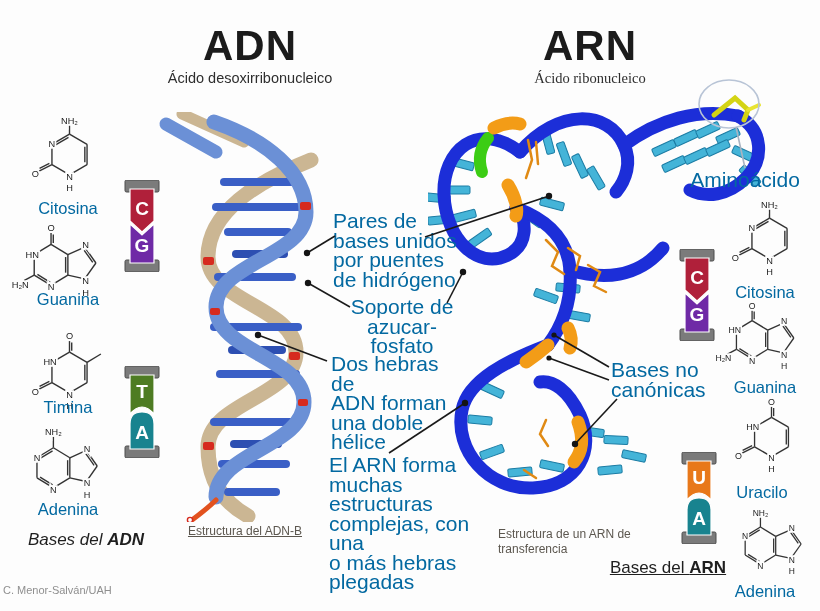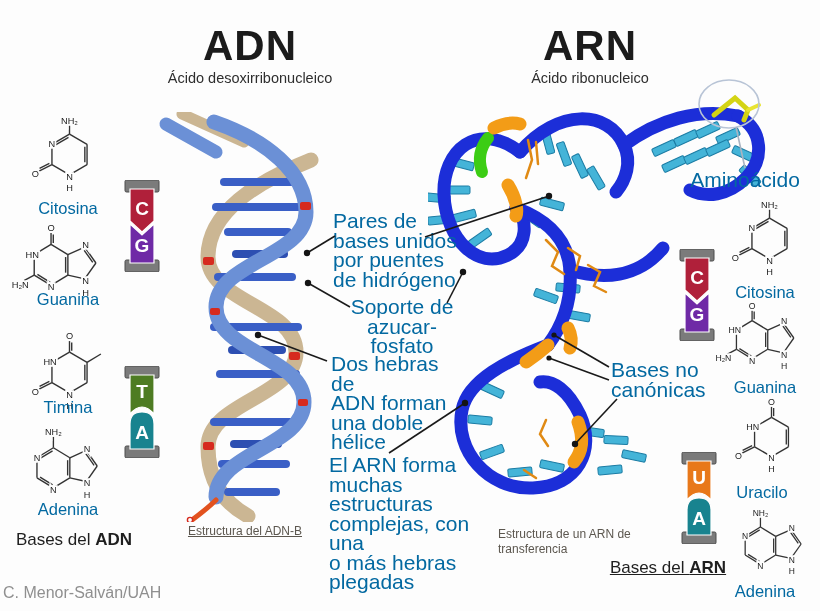--- a/index.html
+++ b/index.html
@@ -6,34 +6,34 @@
   body{font-family:"Liberation Sans","DejaVu Sans",sans-serif;background:#ffffff;}
   #canvas{position:relative;width:820px;height:611px;background:#fdfdfd;overflow:hidden;}
   .abs{position:absolute;}
   .title{font-size:42px;font-weight:700;color:#1b1b1b;text-align:center;letter-spacing:1px;}
   .subtitle{font-size:14.5px;color:#2e2e2e;text-align:center;}
   .base-label{font-size:16.5px;color:#0369a1;text-align:center;}
   .bases-del{font-size:17px;color:#1f1f1f;text-align:center;}
   .bases-del b{font-weight:700;}
   .ann{font-size:21px;line-height:19.5px;color:#0369a1;white-space:pre-line;}
   .caption{font-size:12px;line-height:15px;color:#5c574f;white-space:pre-line;}
-  .credit{font-size:16px;color:#8f8f8f;}
+  .credit{font-size:11px;color:#8f8f8f;}
   .center{text-align:center;}
   svg{display:block;}
   .blockletter{font-size:19px;font-weight:700;fill:#ffffff;text-anchor:middle;font-family:"Liberation Sans","DejaVu Sans",sans-serif;}
 </style>
 </head>
 <body>
 
 <div id="canvas">
 
   <div class="abs title" style="left:150px;top:22px;width:200px;">ADN</div>
   <div class="abs subtitle" style="left:125px;top:70px;width:250px;">Ácido desoxirribonucleico</div>
   <div class="abs title" style="left:490px;top:22px;width:200px;">ARN</div>
-  <div class="abs subtitle" style="left:490px;top:70px;width:200px;">Ácido ribonucleico</div>
+  <div class="abs subtitle" style="left:490px;top:70px;width:200px;font-family:Liberation Serif, serif;">Ácido ribonucleico</div>
 
   <svg class="abs" style="left:22px;top:112px;" width="95" height="85" viewBox="0 0 100 92">
       <line x1="50" y1="24" x2="50" y2="13" stroke="#333" stroke-width="1.5"></line>
       <line x1="50" y1="24" x2="69" y2="35" stroke="#333" stroke-width="1.5"></line>
       <line x1="69" y1="35" x2="69" y2="57" stroke="#333" stroke-width="1.5"></line>
       <line x1="66.6" y1="37.64" x2="66.6" y2="54.36" stroke="#333" stroke-width="1.5"></line>
       <line x1="69" y1="57" x2="50" y2="68" stroke="#333" stroke-width="1.5"></line>
       <line x1="50" y1="68" x2="31" y2="57" stroke="#333" stroke-width="1.5"></line>
       <line x1="31" y1="57" x2="31" y2="35" stroke="#333" stroke-width="1.5"></line>
       <line x1="31" y1="35" x2="50" y2="24" stroke="#333" stroke-width="1.5"></line>
@@ -114,21 +114,21 @@
       <line x1="76" y1="63" x2="58" y2="59" stroke="#333" stroke-width="1.5"></line>
       <text x="40" y="9" text-anchor="middle" dominant-baseline="central" font-size="10" fill="#1c1c1c" style="paint-order:stroke;stroke:#fdfdfd;stroke-width:4px;font-family:&quot;Liberation Sans&quot;,&quot;DejaVu Sans&quot;,sans-serif;">NH₂</text>
       <text x="22" y="37" text-anchor="middle" dominant-baseline="central" font-size="10" fill="#1c1c1c" style="paint-order:stroke;stroke:#fdfdfd;stroke-width:4px;font-family:&quot;Liberation Sans&quot;,&quot;DejaVu Sans&quot;,sans-serif;">N</text>
       <text x="40" y="72" text-anchor="middle" dominant-baseline="central" font-size="10" fill="#1c1c1c" style="paint-order:stroke;stroke:#fdfdfd;stroke-width:4px;font-family:&quot;Liberation Sans&quot;,&quot;DejaVu Sans&quot;,sans-serif;">N</text>
       <text x="77" y="27" text-anchor="middle" dominant-baseline="central" font-size="10" fill="#1c1c1c" style="paint-order:stroke;stroke:#fdfdfd;stroke-width:4px;font-family:&quot;Liberation Sans&quot;,&quot;DejaVu Sans&quot;,sans-serif;">N</text>
       <text x="77" y="65" text-anchor="middle" dominant-baseline="central" font-size="10" fill="#1c1c1c" style="paint-order:stroke;stroke:#fdfdfd;stroke-width:4px;font-family:&quot;Liberation Sans&quot;,&quot;DejaVu Sans&quot;,sans-serif;">N</text>
       <text x="77" y="78" text-anchor="middle" dominant-baseline="central" font-size="10" fill="#1c1c1c" style="paint-order:stroke;stroke:#fdfdfd;stroke-width:4px;font-family:&quot;Liberation Sans&quot;,&quot;DejaVu Sans&quot;,sans-serif;">H</text>
     </svg>
   <div class="abs base-label" style="left:8px;top:500px;width:120px;">Adenina</div>
 
-  <div class="abs bases-del" style="left:0px;top:530px;width:148px;">
+  <div class="abs bases-del" style="left:12px;top:530px;width:148px;font-style:italic;">
     <span>Bases del </span><b>ADN</b>
   </div>
 
   <svg class="abs" style="left:122px;top:180px;" width="40" height="92" viewBox="0 0 40 92">
     <rect x="3" y="0" width="34" height="12" rx="1.5" fill="#7b7b7b" stroke="#4d4d4d"></rect>
     <rect x="3" y="80" width="34" height="12" rx="1.5" fill="#7b7b7b" stroke="#4d4d4d"></rect>
     <polygon points="8,44 20,55 32,44 32,83 8,83" stroke="#ffffff" stroke-width="1.2" fill="#6f2aa6"></polygon>
     <polygon points="8,9 32,9 32,41 20,52 8,41" stroke="#ffffff" stroke-width="1.2" fill="#b0203a"></polygon>
     <text class="blockletter" x="20" y="35">C</text>
     <text class="blockletter" x="20" y="72">G</text>

